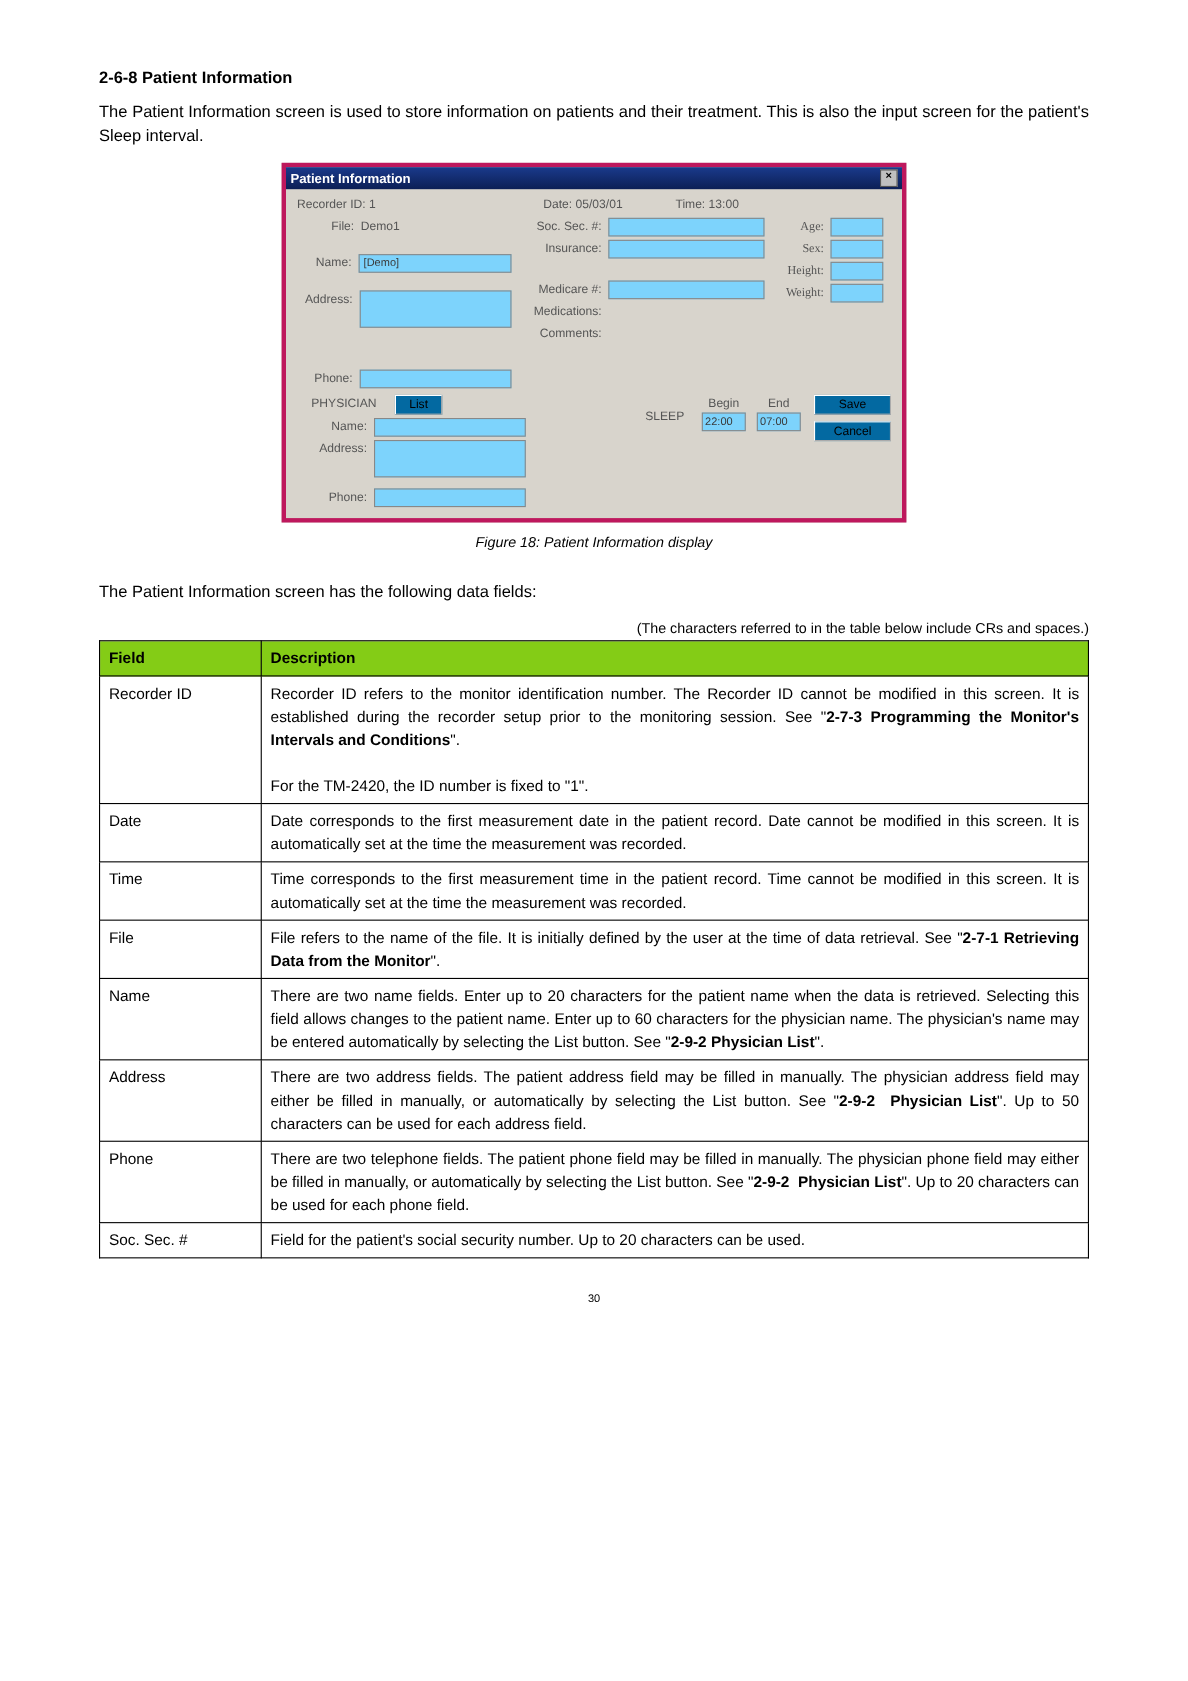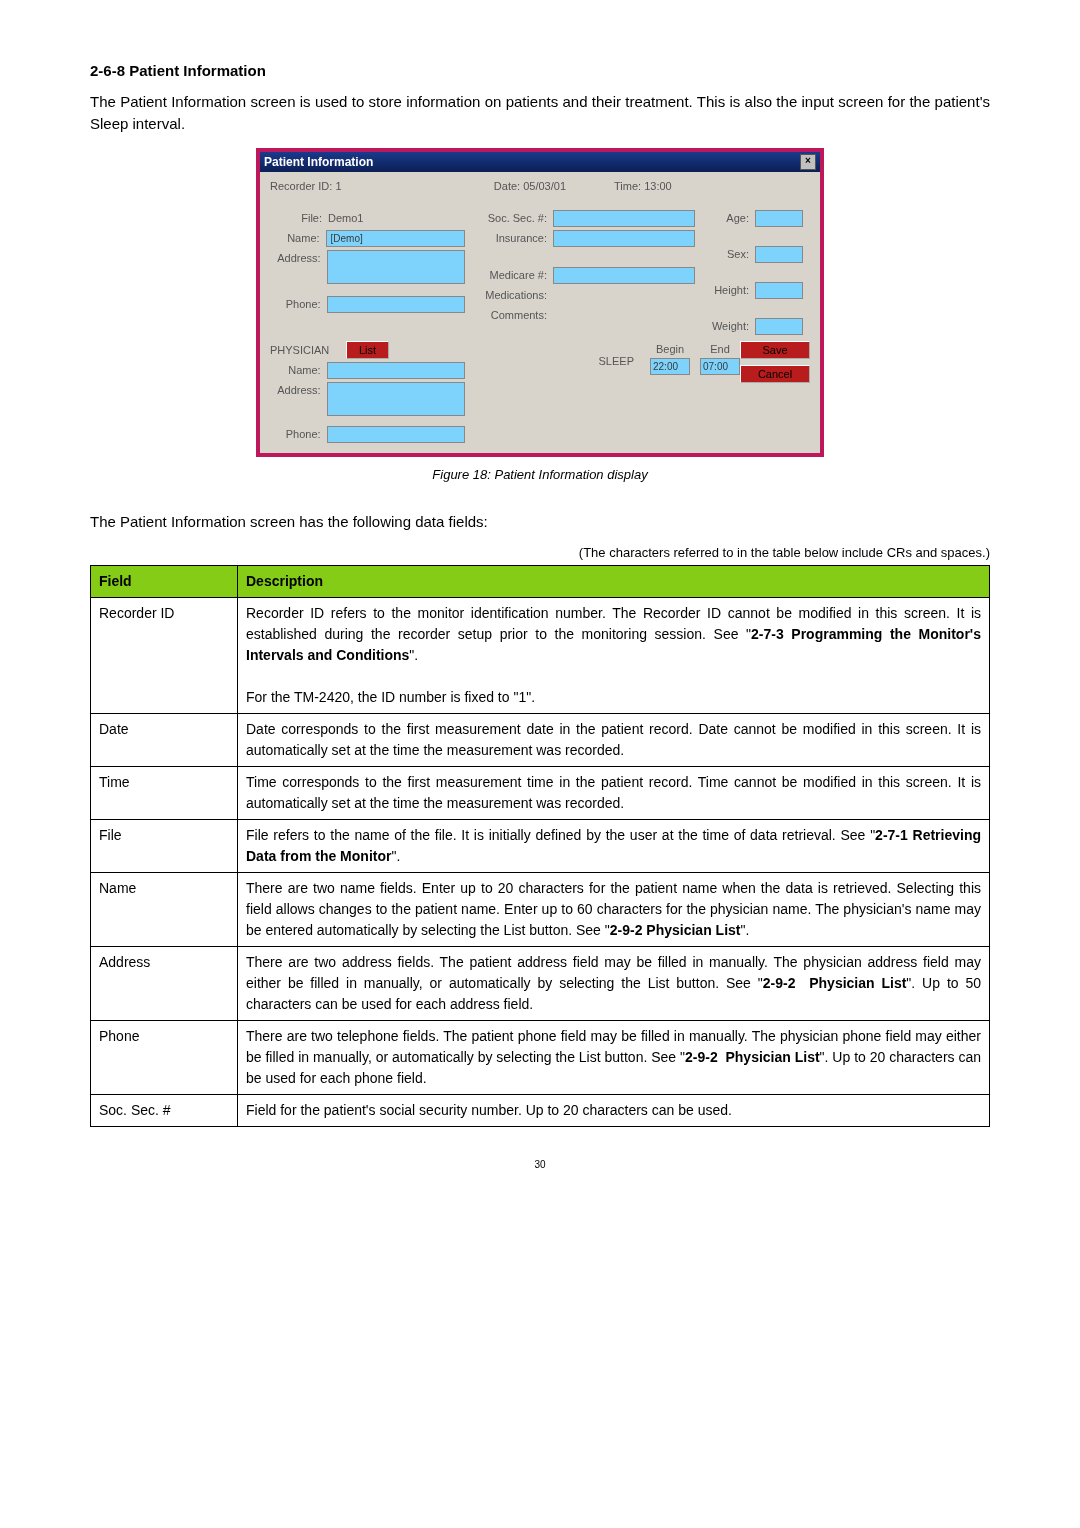--- a/index.html
+++ b/index.html
@@ -79,21 +79,21 @@
   .inp {
     background: #7dd3fc;
     border: 1px solid #888;
     height: 15px;
   }
   .inp.w-mid  { width: 140px; }
   .inp.w-sm   { width: 46px; }
   .inp.w-sm2  { width: 36px; }
   .inline-text { font-size: 11px; color: #555; }
   .btn {
-    background: #b91c1c;
+    background: #0369a1;
     border: 1px outset #fff;
     padding: 2px 12px;
     font-size: 11px;
     cursor: default;
   }
   .figcap {
     text-align: center;
     font-style: italic;
     font-size: 13px;
     margin: 8px 0 26px 0;
@@ -133,38 +133,38 @@
 <p class="body">The Patient Information screen is used to store information on patients and their treatment. This is also the input screen for the patient's Sleep interval.</p>
 
 <div class="dialog-wrap">
   <div class="dialog">
     <div class="titlebar">
       <span>Patient Information</span>
       <span class="closebox">×</span>
     </div>
     <div class="dlg-body">
 
-      <div class="row" style="gap:14px; margin-bottom:16px;">
+      <div class="row" style="gap:14px; margin-bottom:4px;">
         <span class="inline-text">
           <span>Recorder ID:</span>&nbsp;<span>1</span>
         </span>
         <span style="flex:1"></span>
         <span class="inline-text">
           <span>Date:</span>&nbsp;<span>05/03/01</span>
         </span>
         <span style="width:20px"></span>
         <span class="inline-text">
           <span>Time:</span>&nbsp;<span>13:00</span>
         </span>
         <span style="flex:1"></span>
       </div>
 
       <div class="row" style="gap:10px;">
 
-        <div class="col" style="gap:3px; width:195px;">
+        <div class="col" style="gap:16px; width:195px;">
           <div class="row">
               <div class="lbl" style="width:52px">File:</div>
             <div class="inline-text">Demo1</div>
             </div>
           <div class="row">
               <div class="lbl" style="width:52px">Name:</div>
             <div class="inp w-mid" style="padding-left:4px; font-size:10px; line-height:15px;">[Demo]</div>
             </div>
           <div class="row">
               <div class="lbl" style="width:52px">Address:</div>
@@ -192,41 +192,41 @@
             <div class="inp w-mid"></div>
             </div>
           <div class="row">
               <div class="lbl" style="width:72px">Medications:</div>
             </div>
           <div class="row">
               <div class="lbl" style="width:72px">Comments:</div>
             </div>
         </div>
 
-        <div class="col" style="gap:19px; width:100px;">
+        <div class="col" style="gap:3px; width:100px;font-family:Liberation Serif, serif;">
           <div class="row">
               <div class="lbl" style="width:44px">Age:</div>
             <div class="inp w-sm"></div>
             </div>
           <div class="row">
               <div class="lbl" style="width:44px">Sex:</div>
             <div class="inp w-sm"></div>
             </div>
           <div class="row">
               <div class="lbl" style="width:44px">Height:</div>
             <div class="inp w-sm"></div>
             </div>
           <div class="row">
               <div class="lbl" style="width:44px">Weight:</div>
             <div class="inp w-sm"></div>
             </div>
         </div>
       </div>
 
-      <div class="row" style="margin-top:6px; gap:0;">
+      <div class="row" style="margin-top:6px; gap:12px;margin-left:13px;">
         <div class="col" style="gap:3px; width:195px;">
           <div class="row" style="align-items:center;">
               <div class="lbl" style="width:70px; text-align:left;">PHYSICIAN</div>
             <button class="btn">List</button>
             </div>
           <div class="row">
               <div class="lbl" style="width:52px">Name:</div>
             <div class="inp w-mid"></div>
             </div>
           <div class="row">

